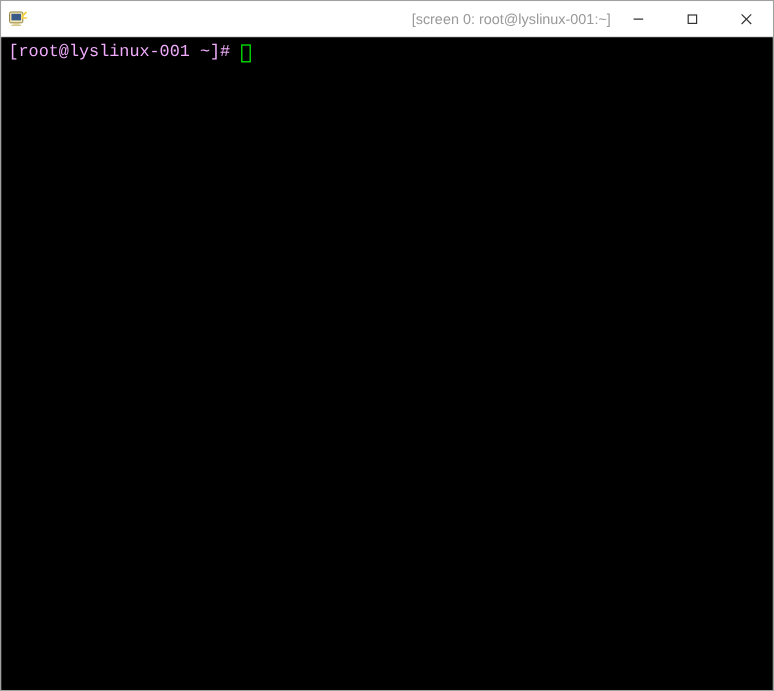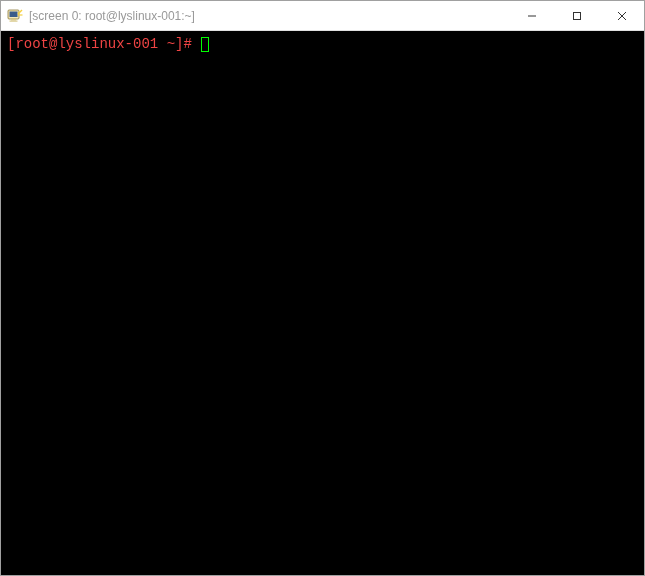--- a/index.html
+++ b/index.html
@@ -23,20 +23,21 @@
       background: #fff;
     }
     .titlebar {
       height: 30px;
       background: #ffffff;
       display: flex;
       align-items: center;
       padding-left: 6px;
       border-bottom: 1px solid #e0e0e0;
       user-select: none;
+      text-align: right;
     }
     .titlebar-icon {
       width: 16px;
       height: 16px;
       margin-right: 6px;
       flex-shrink: 0;
     }
     .titlebar-text {
       flex: 1;
       font-size: 12px;
@@ -62,21 +63,21 @@
       flex: 1;
       background: #000000;
       padding: 4px 6px;
       font-family: "Consolas", "Courier New", monospace;
       font-size: 14px;
       line-height: 1.3;
       overflow: hidden;
       position: relative;
     }
     .prompt-line {
-      color: #ef4444;
+      color: #f0abfc;
       white-space: pre;
     }
     .cursor {
       display: inline-block;
       width: 8px;
       height: 15px;
       border: 1px solid #00ff00;
       vertical-align: text-bottom;
       margin-left: 1px;
     }

